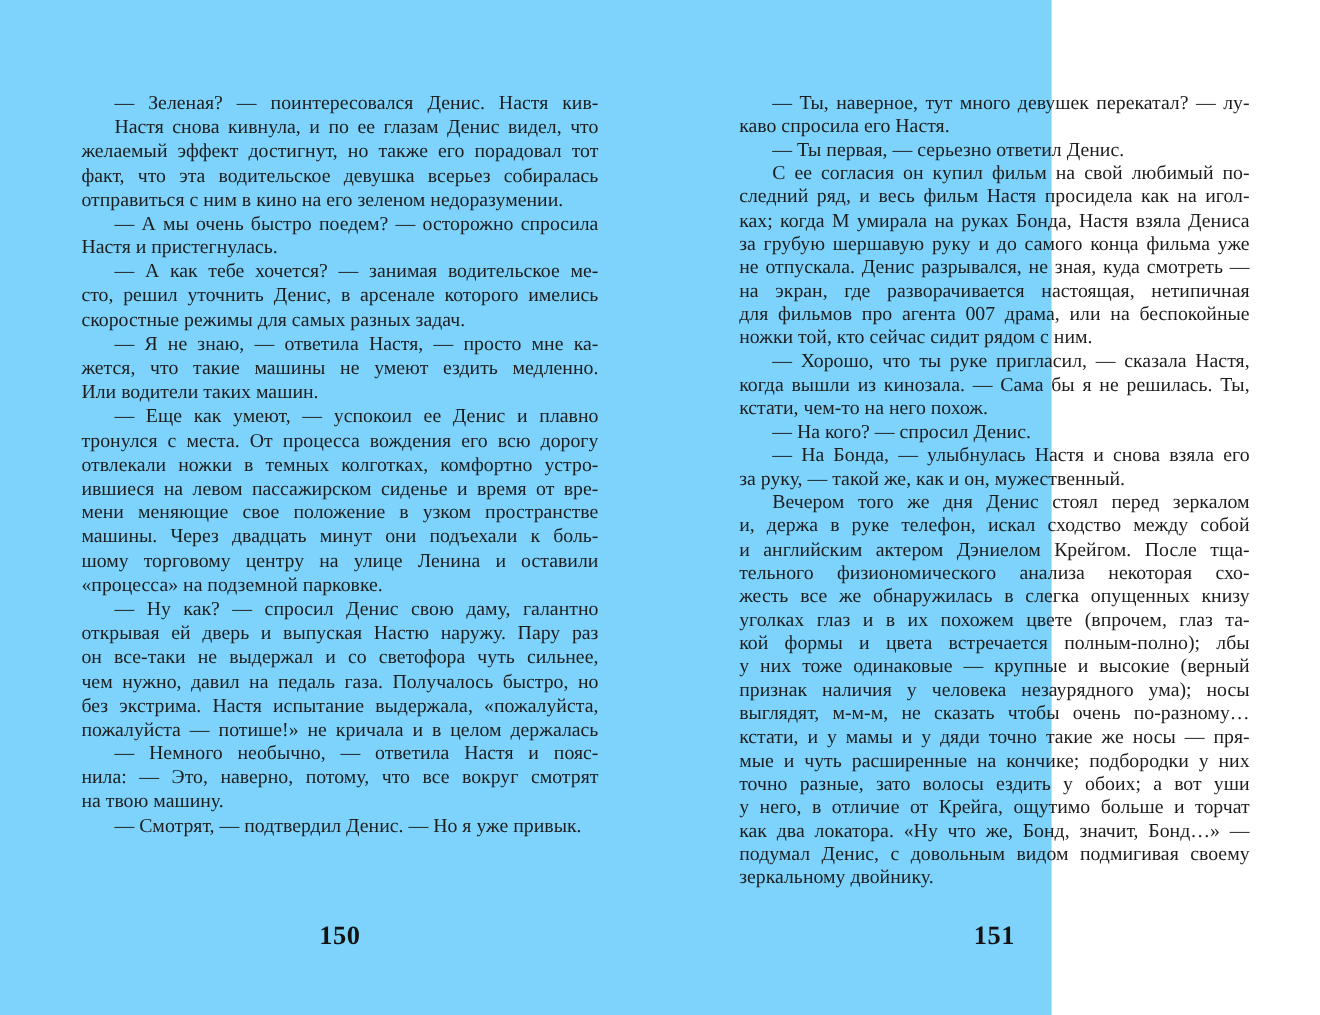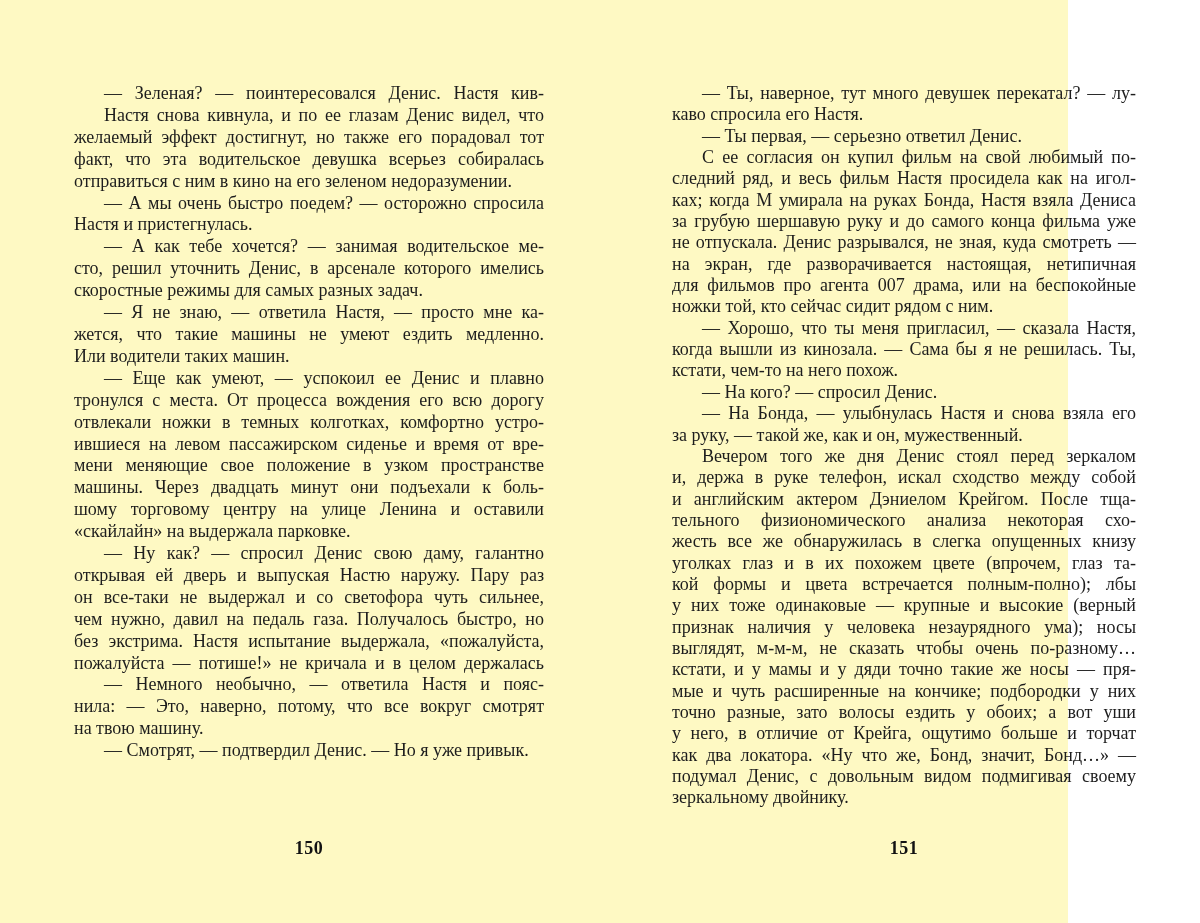--- a/index.html
+++ b/index.html
@@ -9,23 +9,23 @@
   }
   body {
     width: 1200px;
     height: 923px;
     overflow: hidden;
     font-family: "Liberation Serif", "DejaVu Serif", serif;
     color: #1d1d1d;
   }
   .book {
     position: relative;
-    width: 1068px;
+    width: 956px;
     height: 923px;
-    background: #fef9c3;
+    background: #7dd3fc;
   }
   .page {
     position: absolute;
     top: 0;
     height: 100%;
   }
   .page-left  { left: 74px;  width: 470px; }
   .page-right { left: 672px; width: 464px; }
   .text-col {
     position: absolute;
@@ -46,21 +46,21 @@
     text-align-last: left;
     -moz-text-align-last: left;
   }
   .line.first { text-indent: 30px; }
   .page-number {
     position: absolute;
     top: 838px;
     left: 0;
     width: 100%;
     text-align: center;
-    font-size: 18px;
+    font-size: 24px;
     font-weight: bold;
     color: #121212;
     letter-spacing: 0.5px;
   }
 </style>
 </head>
 <body>
 
 <div class="book">
 
@@ -90,21 +90,21 @@
           <div class="line last">Или водители таких машин.</div>
         </div>
         <div class="paragraph">
           <div class="line first">— Еще как умеют, — успокоил ее Денис и плавно</div>
           <div class="line">тронулся с места. От процесса вождения его всю дорогу</div>
           <div class="line">отвлекали ножки в темных колготках, комфортно устро-</div>
           <div class="line">ившиеся на левом пассажирском сиденье и время от вре-</div>
           <div class="line">мени меняющие свое положение в узком пространстве</div>
           <div class="line">машины. Через двадцать минут они подъехали к боль-</div>
           <div class="line">шому торговому центру на улице Ленина и оставили</div>
-          <div class="line last">«скайлайн» на выдержала парковке.</div>
+          <div class="line last">«процесса» на подземной парковке.</div>
         </div>
         <div class="paragraph">
           <div class="line first">— Ну как? — спросил Денис свою даму, галантно</div>
           <div class="line">открывая ей дверь и выпуская Настю наружу. Пару раз</div>
           <div class="line">он все-таки не выдержал и со светофора чуть сильнее,</div>
           <div class="line">чем нужно, давил на педаль газа. Получалось быстро, но</div>
           <div class="line">без экстрима. Настя испытание выдержала, «пожалуйста,</div>
           <div class="line">пожалуйста — потише!» не кричала и в целом держалась</div>
         </div>
         <div class="paragraph">
@@ -132,21 +132,21 @@
           <div class="line first">С ее согласия он купил фильм на свой любимый по-</div>
           <div class="line">следний ряд, и весь фильм Настя просидела как на игол-</div>
           <div class="line">ках; когда М умирала на руках Бонда, Настя взяла Дениса</div>
           <div class="line">за грубую шершавую руку и до самого конца фильма уже</div>
           <div class="line">не отпускала. Денис разрывался, не зная, куда смотреть —</div>
           <div class="line">на экран, где разворачивается настоящая, нетипичная</div>
           <div class="line">для фильмов про агента 007 драма, или на беспокойные</div>
           <div class="line last">ножки той, кто сейчас сидит рядом с ним.</div>
         </div>
         <div class="paragraph">
-          <div class="line first">— Хорошо, что ты меня пригласил, — сказала Настя,</div>
+          <div class="line first">— Хорошо, что ты руке пригласил, — сказала Настя,</div>
           <div class="line">когда вышли из кинозала. — Сама бы я не решилась. Ты,</div>
           <div class="line last">кстати, чем-то на него похож.</div>
         </div>
         <div class="paragraph">
           <div class="line first last">— На кого? — спросил Денис.</div>
         </div>
         <div class="paragraph">
           <div class="line first">— На Бонда, — улыбнулась Настя и снова взяла его</div>
           <div class="line last">за руку, — такой же, как и он, мужественный.</div>
         </div>

